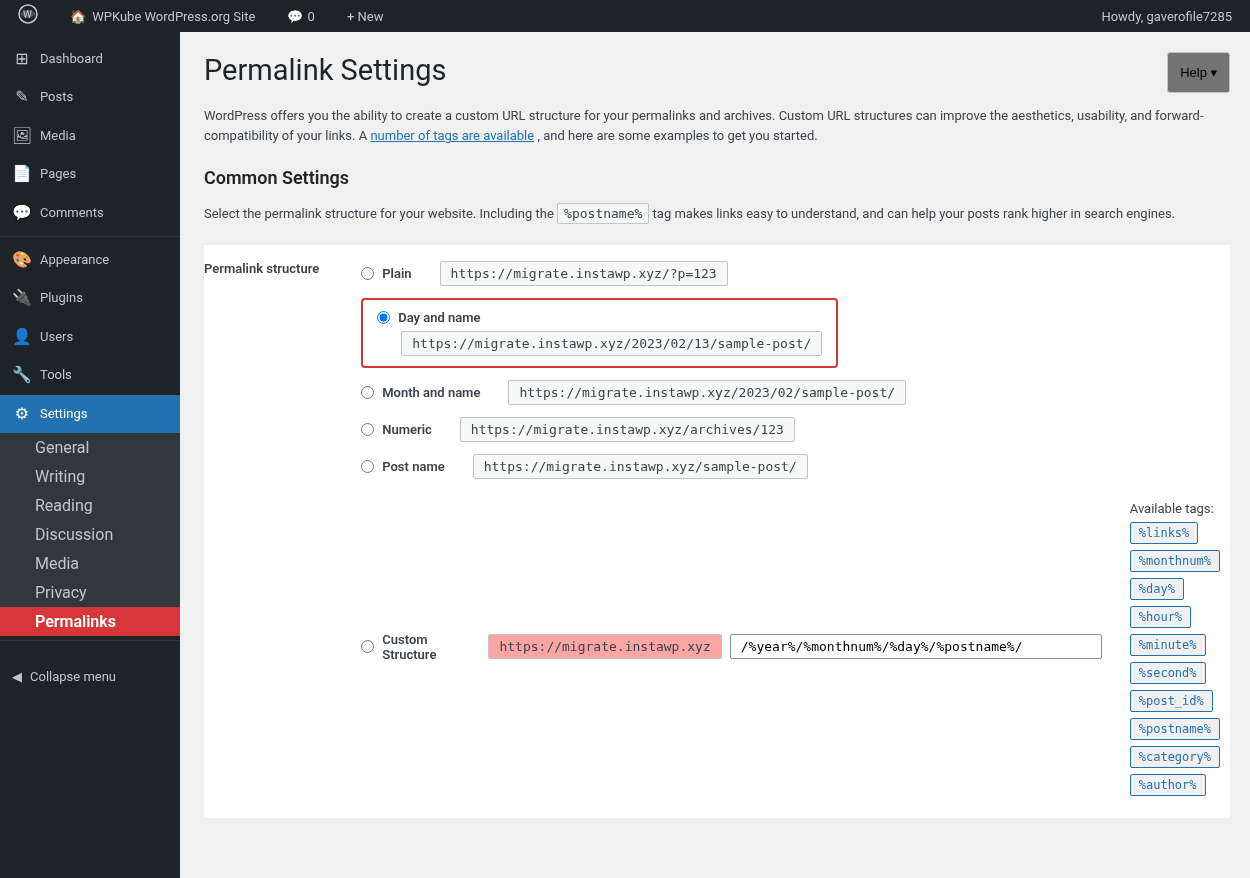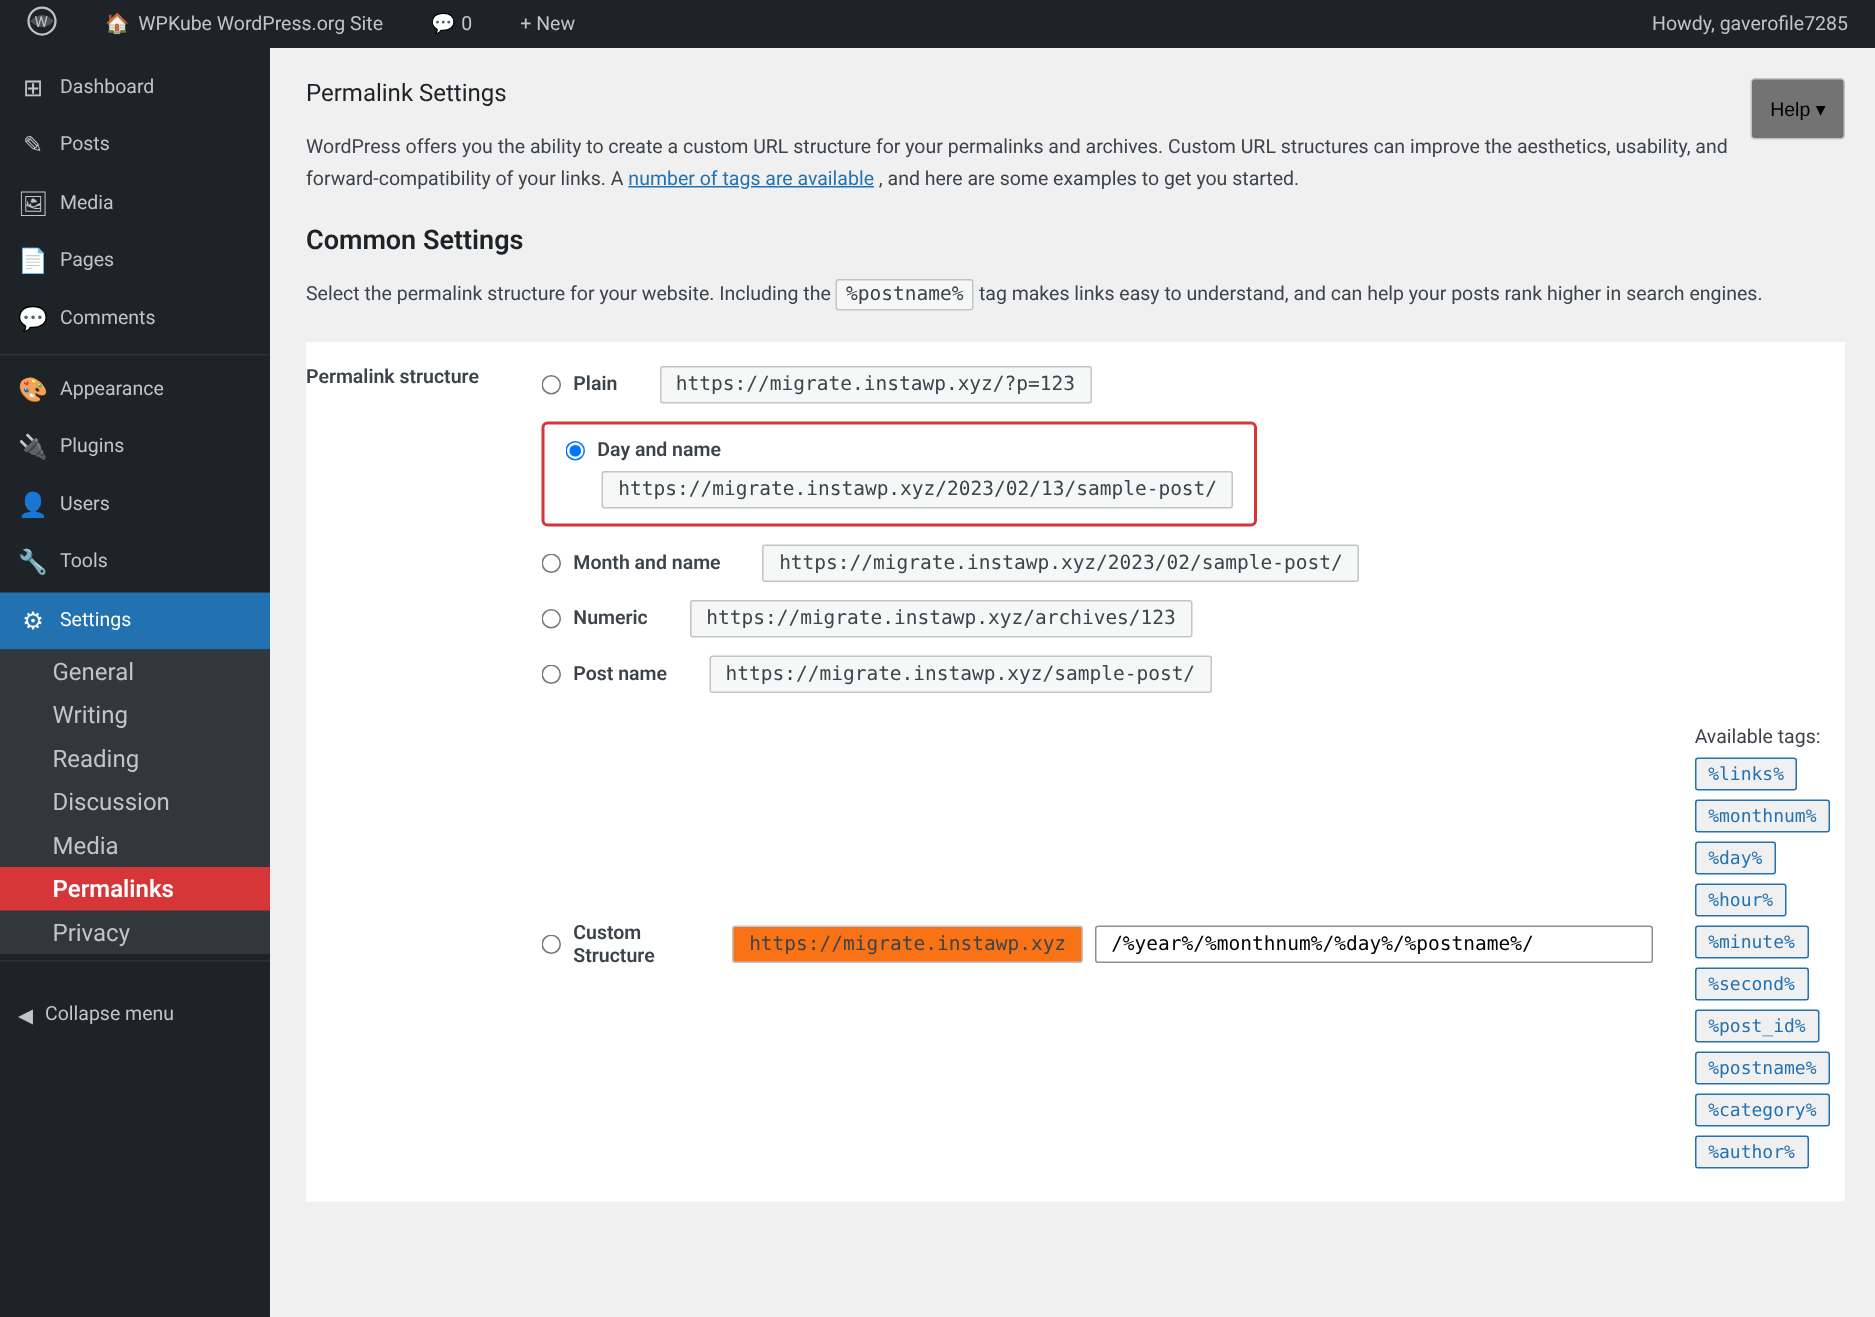--- a/index.html
+++ b/index.html
@@ -90,21 +90,21 @@
       padding: 12px 12px;
       border-radius: 3px;
       cursor: pointer;
       font-size: 13px;
       display: flex;
       align-items: center;
       gap: 4px;
     }
 
     .page-title {
-      font-size: 16px;
+      font-size: 29px;
       font-weight: 400;
       color: #1d2327;
       margin-bottom: 16px;
       line-height: 1.3;
     }
 
     .intro-text {
       margin-bottom: 20px;
       font-size: 13px;
       line-height: 1.6;
@@ -162,21 +162,21 @@
       border: 2px solid #d63638;
       border-radius: 4px;
       padding: 10px 14px;
       display: inline-flex;
       flex-direction: column;
       gap: 6px;
     }
 
     
     .custom-structure-row { display: flex; align-items: center; gap: 8px; margin-left: 24px; }
-    .custom-base { background: #f97316; border: 1px solid #c3c4c7; padding: 4px 10px; font-family: monospace; font-size: 13px; border-radius: 2px; }
+    .custom-base { background: #fca5a5; border: 1px solid #c3c4c7; padding: 4px 10px; font-family: monospace; font-size: 13px; border-radius: 2px; }
     .custom-input {
       background: #fff;
       border: 1px solid #8c8f94;
       padding: 4px 10px;
       font-family: monospace;
       font-size: 13px;
       border-radius: 2px;
       width: 372px;
     }
 
@@ -278,22 +278,22 @@
       <span class="menu-icon">⚙</span>
       <span>Settings</span>
     </div>
 
     <div class="submenu">
       <div class="submenu-item">General</div>
       <div class="submenu-item">Writing</div>
       <div class="submenu-item">Reading</div>
       <div class="submenu-item">Discussion</div>
       <div class="submenu-item">Media</div>
+      <div class="submenu-item">Privacy</div>
       <div class="submenu-item current-submenu">Permalinks</div>
-      <div class="submenu-item">Privacy</div>
     </div>
     <div class="menu-separator"></div>
     <div class="collapse-menu">
       <span>◀</span>
       <span>Collapse menu</span>
     </div>
   </div>
 
   <div id="wpbody-content">
     <div class="wrap">

